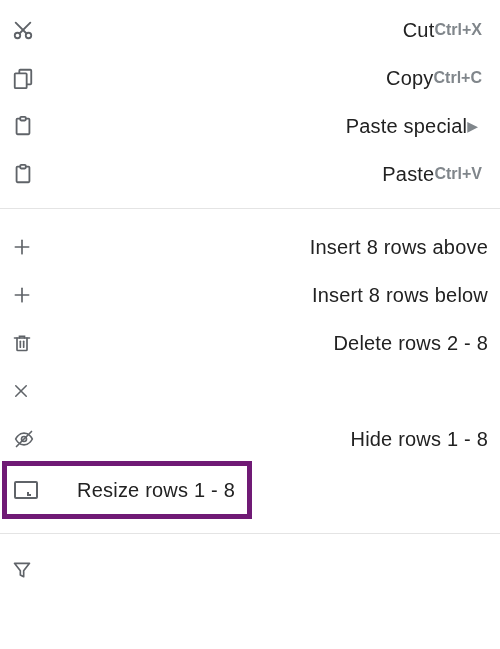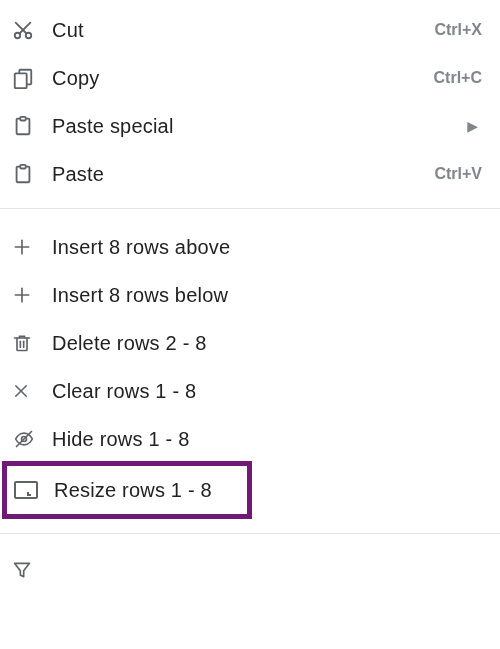--- a/index.html
+++ b/index.html
@@ -17,20 +17,21 @@
   }
   .item {
     display: flex;
     align-items: center;
     height: 48px;
     padding: 0 12px 0 12px;
     font-size: 20px;
     user-select: none;
     cursor: default;
     box-sizing: border-box;
+    text-align: right;
   }
   .icon-slot {
     width: 40px;
     display: flex;
     align-items: center;
     justify-content: flex-start;
     color: #5f6368;
   }
   .icon-slot svg {
     display: block;
@@ -157,21 +158,20 @@
     <span class="label">Delete rows 2 - 8</span>
   </div>
 
   <div class="item">
     <span class="icon-slot">
       <svg width="18" height="18" viewBox="0 0 24 24" fill="none" stroke="currentColor" stroke-width="2" stroke-linecap="round">
         <line x1="5" y1="5" x2="19" y2="19"></line>
         <line x1="19" y1="5" x2="5" y2="19"></line>
       </svg>
     </span>
-    <span class="label">Clear rows 1 - 8</span>
   </div>
 
   <div class="item">
     <span class="icon-slot">
       <svg width="24" height="20" viewBox="0 0 24 24" fill="none" stroke="currentColor" stroke-width="2" stroke-linecap="round">
         <path d="M2 12s3.5-7 10-7 10 7 10 7-3.5 7-10 7S2 12 2 12z"></path>
         <circle cx="12" cy="12" r="3"></circle>
         <line x1="3" y1="21" x2="21" y2="3"></line>
       </svg>
     </span>

